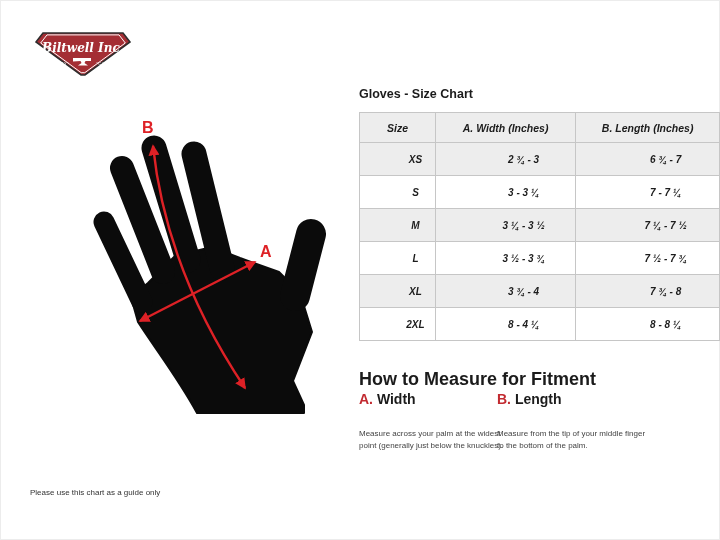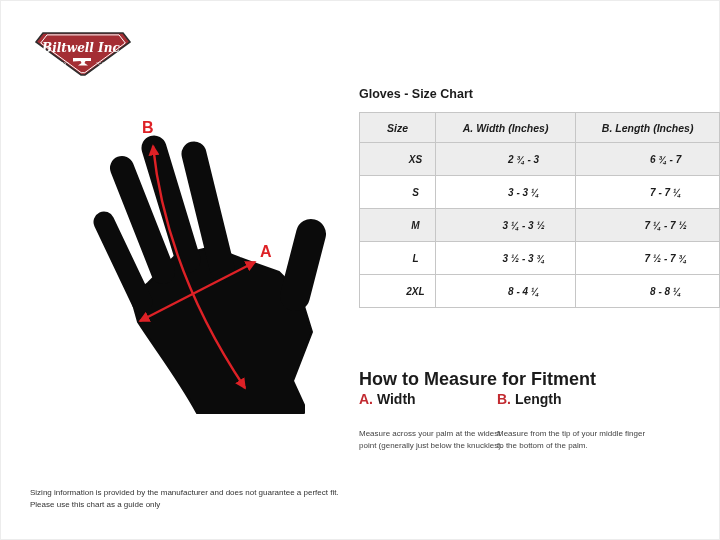--- a/index.html
+++ b/index.html
@@ -112,20 +112,25 @@
     <tr class="odd">
       <td class="c-size">M</td>
       <td class="c-width">3 ¼ - 3 ½</td>
       <td class="c-length">7 ¼ - 7 ½</td>
     </tr>
     <tr>
       <td class="c-size">L</td>
       <td class="c-width">3 ½ - 3 ¾</td>
       <td class="c-length">7 ½ - 7 ¾</td>
     </tr>
+    <tr class="odd">
+      <td class="c-size">XL</td>
+      <td class="c-width">3 ¾ - 4</td>
+      <td class="c-length">7 ¾ - 8</td>
+    </tr>
     <tr>
       <td class="c-size">2XL</td>
       <td class="c-width">8 - 4 ¼</td>
       <td class="c-length">8 - 8 ¼</td>
     </tr>
   </tbody>
 </table>
 
 <div class="measure-title">How to Measure for Fitment</div>
 
@@ -141,15 +146,14 @@
 <div class="measure-item b">
   <div class="head">
     <span class="key">B.</span>
     <span>Length</span>
   </div>
   <div class="body">Measure from the tip of your middle finger
 to the bottom of the palm.</div>
 </div>
 
 <div class="footnote">
-  <div>Sizing information is provided by the manufacturer and does not guarantee a perfect fit.</div>
   <div>Please use this chart as a guide only</div>
 </div>
 
 </body></html>

